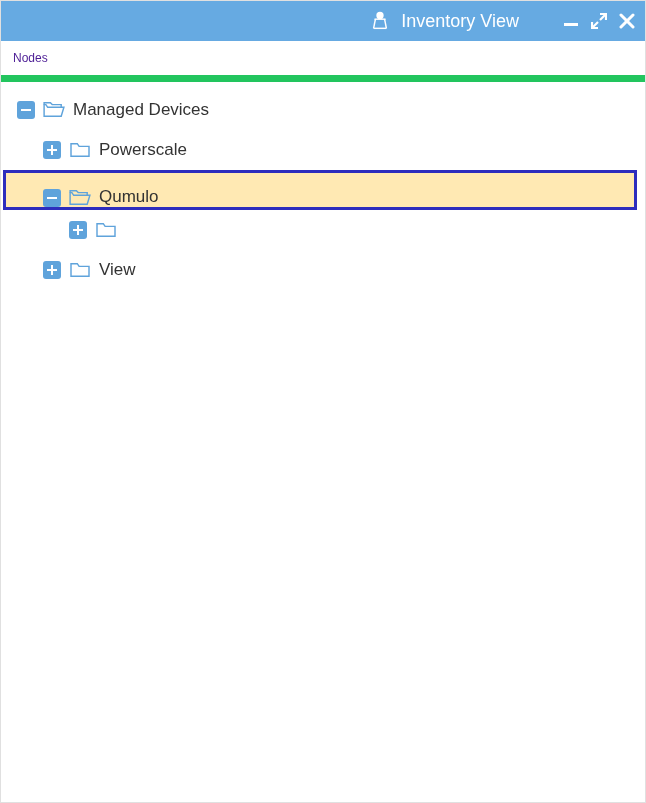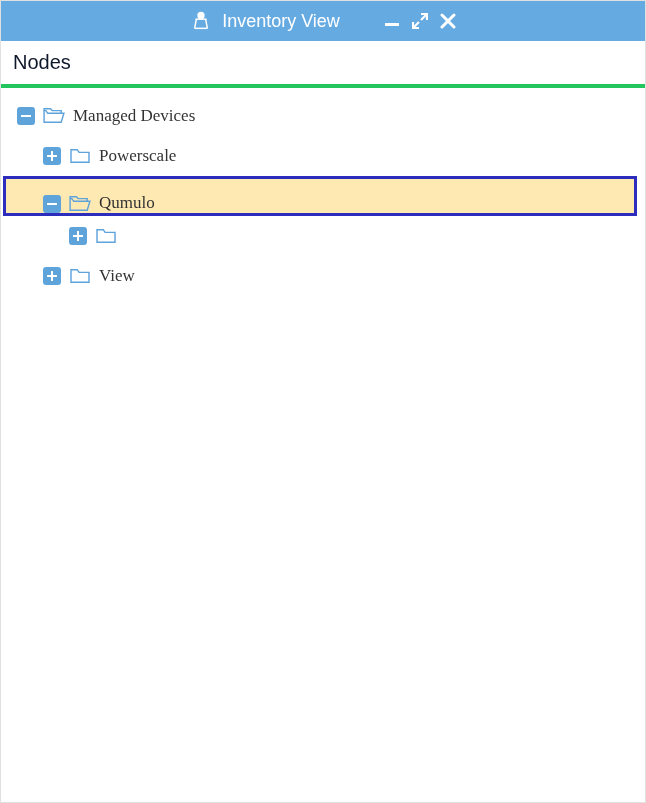--- a/index.html
+++ b/index.html
@@ -17,21 +17,21 @@
       overflow: hidden;
     }
     .titlebar {
       background: #66aae2;
       color: #ffffff;
       height: 40px;
       display: flex;
       align-items: center;
       padding: 0 10px;
       font-size: 18px;
-      justify-content: center;
+      justify-content: flex-end;
       gap: 44px;
     }
     .titlebar-left {
       display: flex;
       align-items: center;
       gap: 10px;
     }
     .titlebar-icon {
       display: flex;
       align-items: center;
@@ -42,27 +42,26 @@
       align-items: center;
       gap: 12px;
     }
     .titlebar-controls .ctrl {
       cursor: pointer;
       display: flex;
       align-items: center;
     }
     .section-header {
       padding: 10px 12px;
-      font-size: 20px;
-      color: #0f172a;
-      border-bottom: 4px solid #22c55e;
+      font-size: 12px;
+      color: #4c1d95;
+      border-bottom: 7px solid #22c55e;
     }
     .tree {
       padding: 8px 2px;
-      font-family: Liberation Serif, serif;
     }
     .tree-row {
       display: flex;
       align-items: center;
       height: 40px;
       cursor: pointer;
       white-space: nowrap;
     }
     .tree-row.level-0 { padding-left: 14px; }
     .tree-row.level-1 { padding-left: 40px; }

